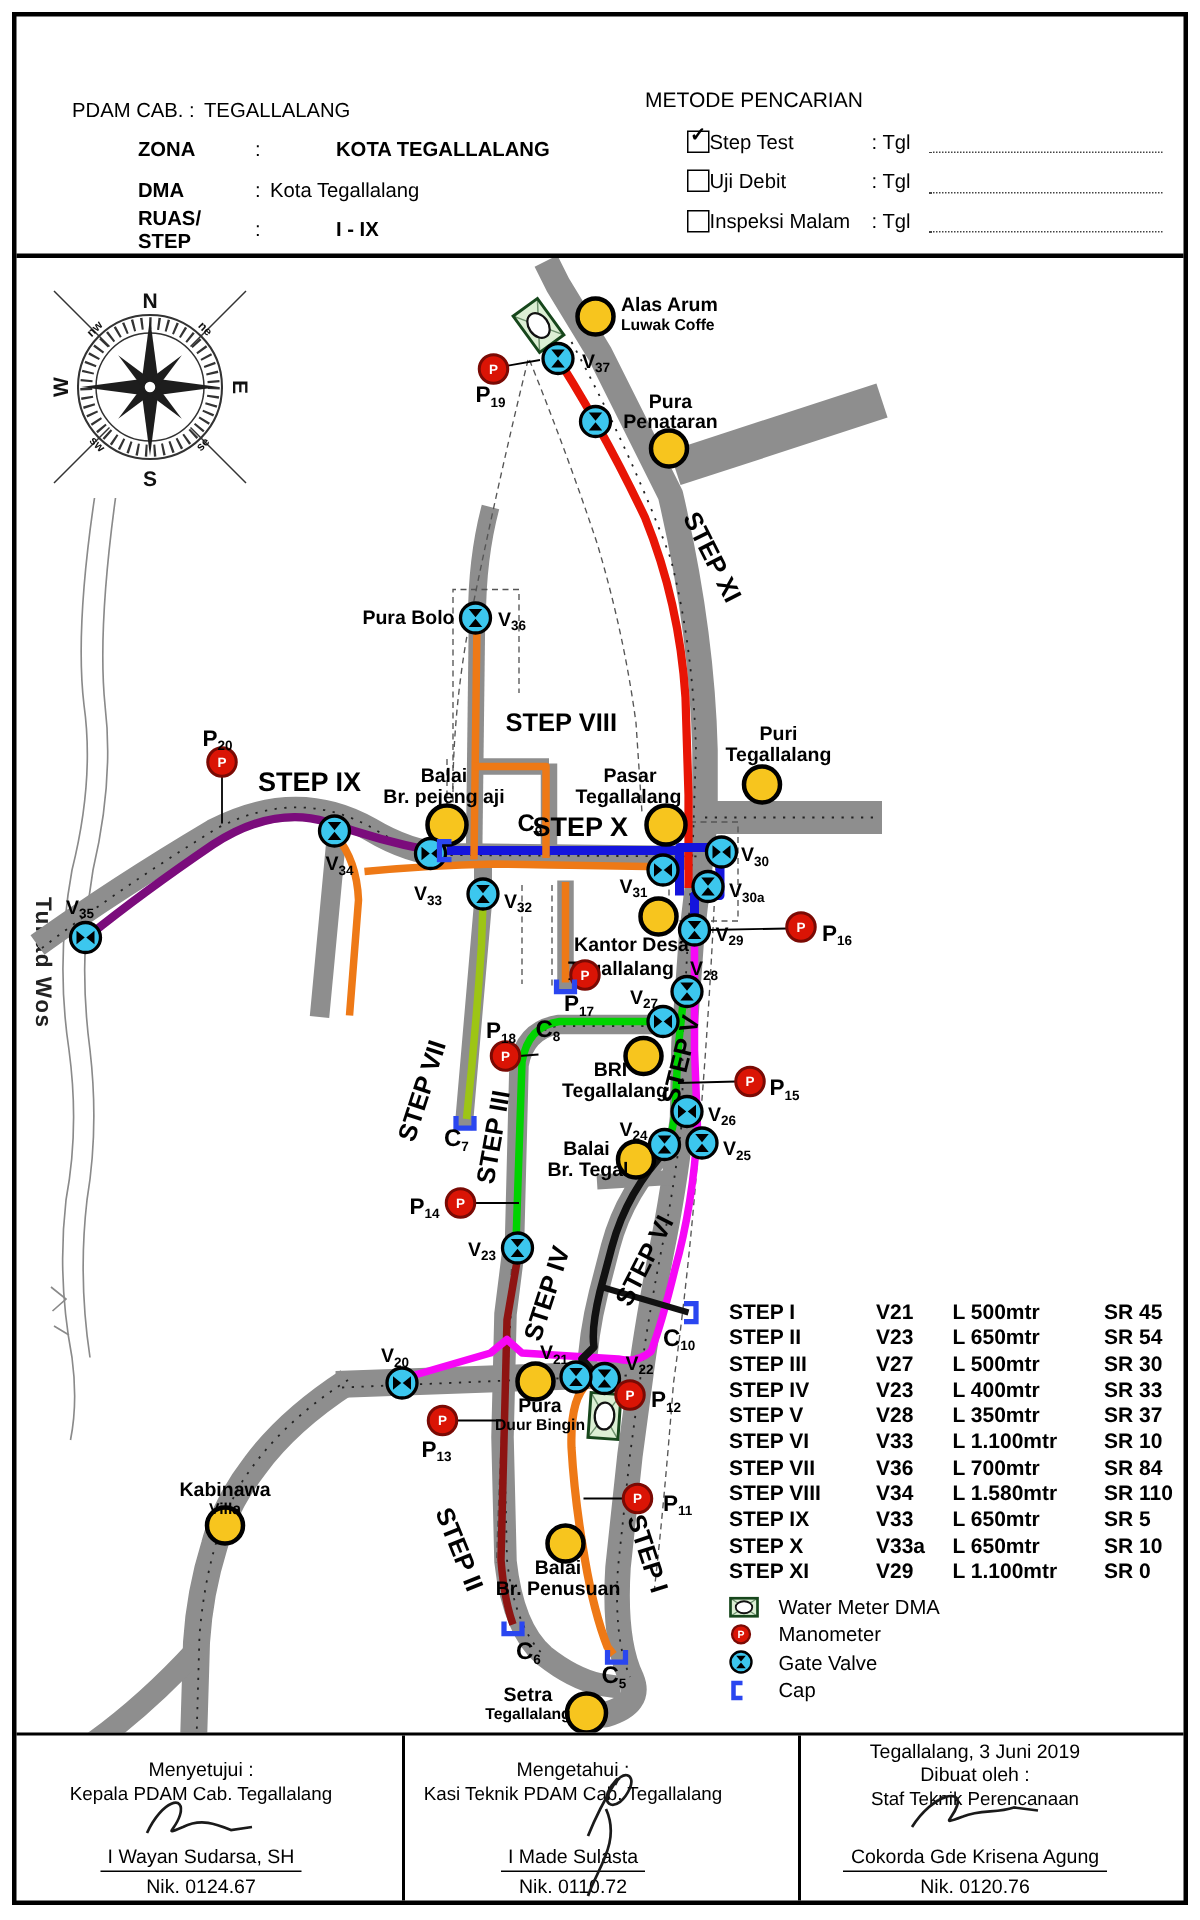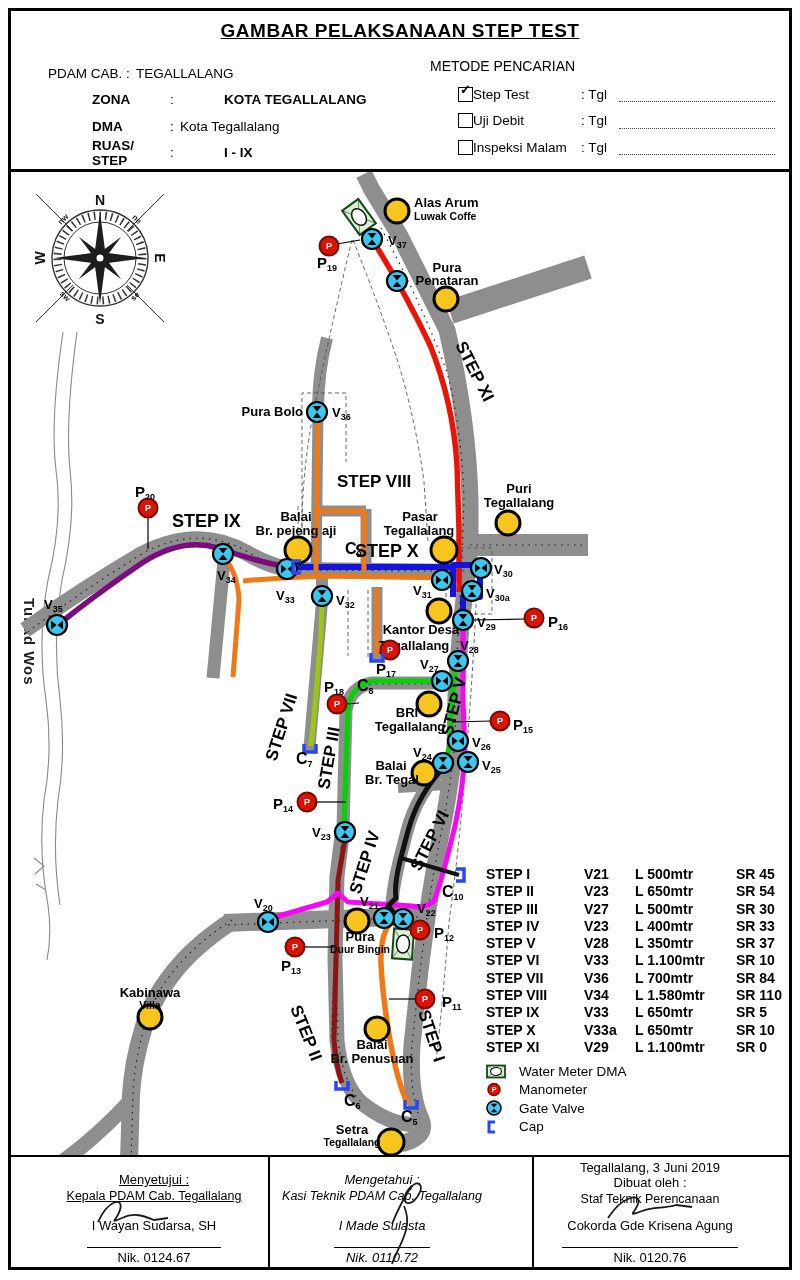--- a/index.html
+++ b/index.html
@@ -53,40 +53,39 @@
 
   
   .stable{position:absolute;left:486px;top:866px;z-index:4;font-size:14px;font-weight:bold;}
   .trow{display:grid;grid-template-columns:98px 51px 101px 62px;height:17.3px;line-height:17.3px;}
   .slegend{position:absolute;left:486px;top:1062px;z-index:4;font-size:13.5px;}
   .lrow{display:flex;align-items:center;height:18.5px;gap:11px;}
   .lrow .ic{width:22px;display:flex;justify-content:flex-start;}
 
   
   .fblock{position:absolute;z-index:4;text-align:center;font-size:13px;}
-  .fb-l{left:26px;top:1172px;width:256px;height:95px;text-decoration:underline;}
-  .fb-m{left:269px;top:1172px;width:226px;height:95px;font-style:italic;}
+  .fb-l{left:6px;top:1172px;width:256px;height:95px;}
+  .fb-m{left:269px;top:1172px;width:226px;height:95px;}
   .fb-r{left:533px;top:1160px;width:234px;height:107px;}
   .fl2{font-size:12.5px;margin-top:2px;}
   .sig-name{position:absolute;bottom:19px;left:0;right:0;}
-  .sig-name span{display:inline-block;border-bottom:1.2px solid #000;padding:0 5px 14px 5px;}
+  .sig-name span{display:inline-block;border-bottom:1.2px solid #000;padding:0 5px 2px 5px;}
   .sig-nik{position:absolute;bottom:2px;left:0;right:0;}
   .sigsvg{position:absolute;z-index:5;pointer-events:none;}
 </style>
 </head>
 <body>
 
 <div id="page">
   <div class="outer"></div>
   <div class="hr1"></div>
   <div class="hr2"></div>
   <div class="fd1"></div>
   <div class="fd2"></div>
 
-  <div class="title">GAMBAR PELAKSANAAN STEP TEST</div>
   <div class="fields">
     <div class="frow">
       <span class="flab">PDAM CAB.</span>
       <span class="fcol">:</span>
       <span class="fval">TEGALLALANG</span>
     </div>
     <div class="frow">
       <span class="flab b">ZONA</span>
       <span class="fcol">:</span>
       <span class="fval b">KOTA TEGALLALANG</span>

